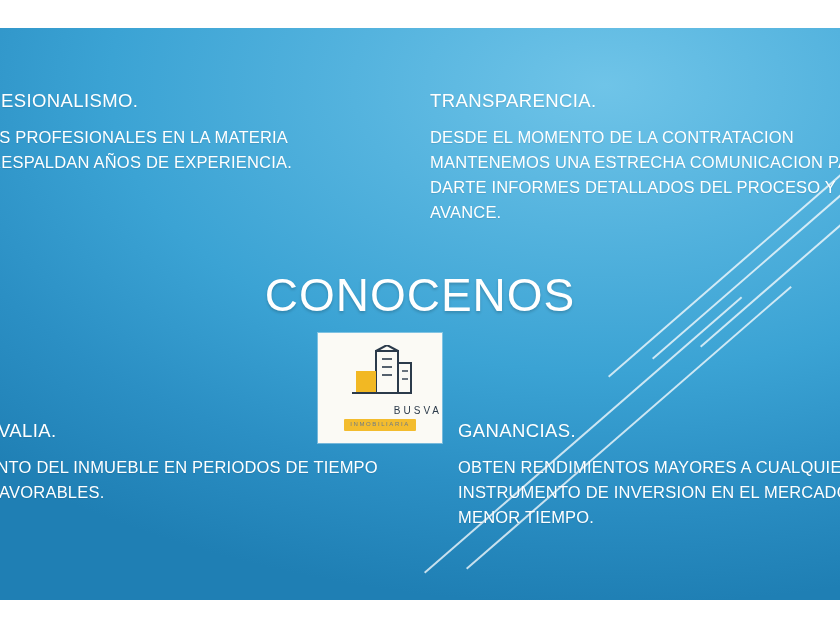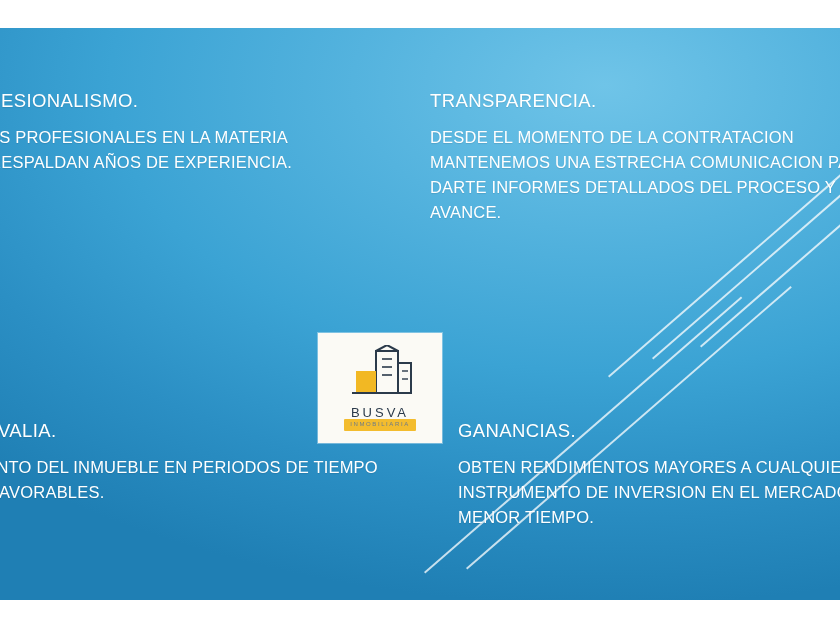--- a/index.html
+++ b/index.html
@@ -106,22 +106,22 @@
   }
   .logo-mark {
     position: absolute;
     left: 28px; top: 12px;
     width: 68px; height: 56px;
   }
   .logo-name {
     position: absolute;
     left: 0; top: 72px;
     width: 124px;
-    text-align: center;
-    font-size: 13px;
+    text-align: right;
+    font-size: 10px;
     letter-spacing: 3px;
     color: #2b3a4a;
   }
   .logo-sub {
     position: absolute;
     left: 0; top: 88px;
     width: 124px;
     text-align: center;
     font-size: 6px;
     letter-spacing: 1.6px;
@@ -186,20 +186,21 @@
         <div class="head">GANANCIAS.</div>
         <div class="body">
           <div>OBTEN RENDIMIENTOS MAYORES A CUALQUIER</div>
           <div>INSTRUMENTO DE INVERSION EN EL MERCADO EN</div>
           <div>MENOR TIEMPO.</div>
         </div>
       </div>
 
     </div>
 
+    <div class="title">CONOCENOS</div>
 
     <div class="logo-box">
       <div class="logo-inner">
         <svg class="logo-mark" viewBox="0 0 68 56">
           <rect x="30" y="6" width="22" height="42" fill="none" stroke="#2b3a4a" stroke-width="2"></rect>
           <rect x="52" y="18" width="13" height="30" fill="none" stroke="#2b3a4a" stroke-width="2"></rect>
           <path d="M30 6 L41 0 L52 6" fill="none" stroke="#2b3a4a" stroke-width="2"></path>
           <rect x="10" y="26" width="20" height="22" fill="#f2b823"></rect>
           <line x1="36" y1="14" x2="46" y2="14" stroke="#2b3a4a" stroke-width="1.6"></line>
           <line x1="36" y1="22" x2="46" y2="22" stroke="#2b3a4a" stroke-width="1.6"></line>

